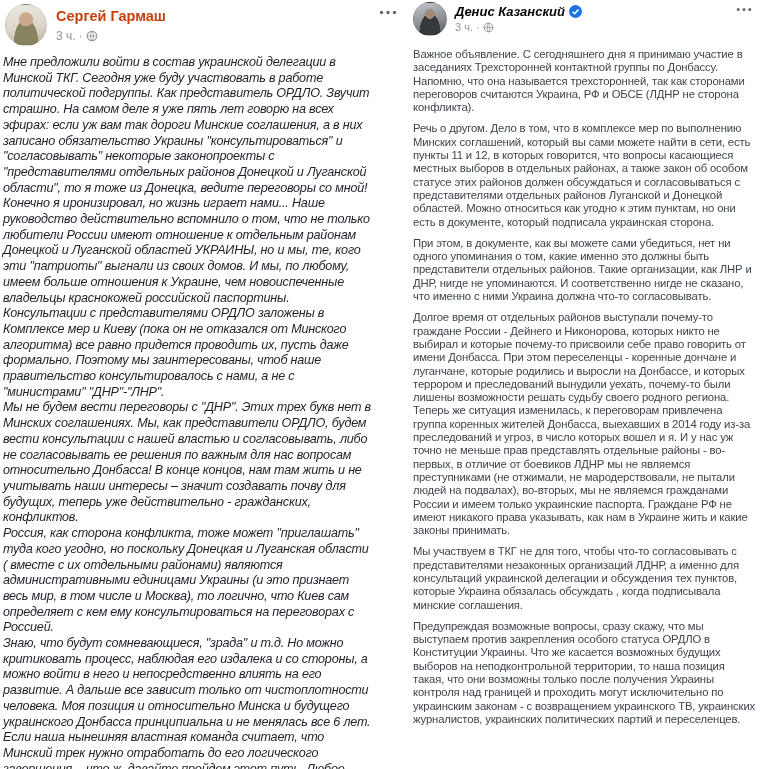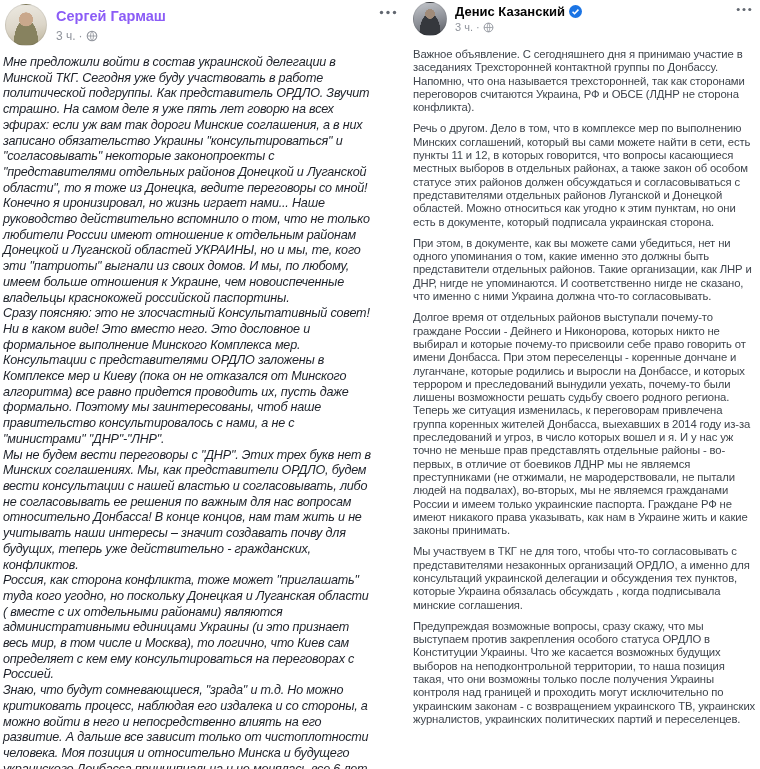--- a/index.html
+++ b/index.html
@@ -20,22 +20,22 @@
       radial-gradient(circle at 50% 36%, #c9a88c 0 21%, rgba(0,0,0,0) 22%),
       radial-gradient(ellipse at 50% 92%, #87825f 0 42%, rgba(0,0,0,0) 43%),
       linear-gradient(170deg,#ece9e1 0%,#dcd6c9 55%,#bdb49b 100%);}
   .avatar-right{left:8px;top:2px;width:34px;height:34px;
     background:
       radial-gradient(circle at 50% 34%, #a08b79 0 18%, rgba(0,0,0,0) 19%),
       radial-gradient(ellipse at 50% 95%, #35383d 0 46%, rgba(0,0,0,0) 47%),
       linear-gradient(165deg,#c3c6cb 0%,#8d9097 55%,#55585f 100%);}
 
   .author{font-weight:bold;text-decoration:none;display:inline-flex;align-items:center;gap:4px;cursor:pointer;}
-  .author-left{position:absolute;left:56px;top:8px;font-size:14.5px;color:#8b5cf6;}
-  .author-right{position:absolute;left:50px;top:4px;font-size:13px;color:#050505;}
+  .author-left{position:absolute;left:56px;top:8px;font-size:14.5px;color:#c2410c;}
+  .author-right{position:absolute;left:50px;top:4px;font-size:13px;color:#050505;font-style:italic;}
 
   .meta{position:absolute;display:flex;align-items:center;gap:3px;color:#90949c;}
   .meta-left{left:56px;top:29px;font-size:12px;}
   .meta-right{left:50px;top:21px;font-size:11px;}
   .meta a{color:#90949c;text-decoration:none;cursor:pointer;}
 
   .dots{position:absolute;cursor:pointer;padding:2px;line-height:0;}
   .dots-left{right:6px;top:8px;}
   .dots-right{right:6px;top:5px;}
 
@@ -74,21 +74,20 @@
               <circle cx="2.5" cy="2.5" r="1.7" fill="#616770"></circle>
               <circle cx="9" cy="2.5" r="1.7" fill="#616770"></circle>
               <circle cx="15.5" cy="2.5" r="1.7" fill="#616770"></circle>
             </svg>
         </span>
       </div>
     </div>
     <div class="body body-left">
       <div class="para">Мне предложили войти в состав украинской делегации в Минской ТКГ. Сегодня уже буду участвовать в работе политической подгруппы. Как представитель ОРДЛО. Звучит страшно. На самом деле я уже пять лет говорю на всех эфирах: если уж вам так дороги Минские соглашения, а в них записано обязательство Украины "консультироваться" и "согласовывать" некоторые законопроекты с "представителями отдельных районов Донецкой и Луганской области", то я тоже из Донецка, ведите переговоры со мной!</div>
       <div class="para">Конечно я иронизировал, но жизнь играет нами... Наше руководство действительно вспомнило о том, что не только любители России имеют отношение к отдельным районам Донецкой и Луганской областей УКРАИНЫ, но и мы, те, кого эти "патриоты" выгнали из своих домов. И мы, по любому, имеем больше отношения к Украине, чем новоиспеченные владельцы краснокожей российской паспортины.</div>
-      <div class="para">Сразу поясняю: это не злосчастный Консультативный совет! Ни в каком виде! Это вместо него. Это дословное и формальное выполнение Минского Комплекса мер.</div>
       <div class="para">Консультации с представителями ОРДЛО заложены в Комплексе мер и Киеву (пока он не отказался от Минского алгоритма) все равно придется проводить их, пусть даже формально. Поэтому мы заинтересованы, чтоб наше правительство консультировалось с нами, а не с "министрами" "ДНР"-"ЛНР".</div>
       <div class="para">Мы не будем вести переговоры с "ДНР". Этих трех букв нет в Минских соглашениях. Мы, как представители ОРДЛО, будем вести консультации с нашей властью и согласовывать, либо не согласовывать ее решения по важным для нас вопросам относительно Донбасса! В конце концов, нам там жить и не учитывать наши интересы – значит создавать почву для будущих, теперь уже действительно - гражданских, конфликтов.</div>
       <div class="para">Россия, как сторона конфликта, тоже может "приглашать" туда кого угодно, но поскольку Донецкая и Луганская области ( вместе с их отдельными районами) являются административными единицами Украины (и это признает весь мир, в том числе и Москва), то логично, что Киев сам определяет с кем ему консультироваться на переговорах с Россией.</div>
       <div class="para">Знаю, что будут сомневающиеся, "зрада" и т.д. Но можно критиковать процесс, наблюдая его издалека и со стороны, а можно войти в него и непосредственно влиять на его развитие. А дальше все зависит только от чистоплотности человека. Моя позиция и относительно Минска и будущего украинского Донбасса принципиальна и не менялась все 6 лет. Если наша нынешняя властная команда считает, что Минский трек нужно отработать до его логического завершения, - что ж, давайте пройдем этот путь. Любое реальное действие – это лучше, чем пятилетняя имитация действия. Потому что если никуда не идти, то никуда и не придешь... В конце концов, не закончив один процесс нельзя полностью сфокусироваться на другом...</div>
     </div>
   </article>
 
   <article class="post post-right">
     <div class="header">
       <div class="avatar avatar-right"></div>
@@ -119,19 +118,19 @@
               <circle cx="15.5" cy="2.5" r="1.7" fill="#616770"></circle>
             </svg>
         </span>
       </div>
     </div>
     <div class="body body-right">
       <p class="para">Важное объявление. С сегодняшнего дня я принимаю участие в заседаниях Трехсторонней контактной группы по Донбассу. Напомню, что она называется трехсторонней, так как сторонами переговоров считаются Украина, РФ и ОБСЕ (ЛДНР не сторона конфликта).</p>
       <p class="para">Речь о другом. Дело в том, что в комплексе мер по выполнению Минских соглашений, который вы сами можете найти в сети, есть пункты 11 и 12, в которых говорится, что вопросы касающиеся местных выборов в отдельных районах, а также закон об особом статусе этих районов должен обсуждаться и согласовываться с представителями отдельных районов Луганской и Донецкой областей. Можно относиться как угодно к этим пунктам, но они есть в документе, который подписала украинская сторона.</p>
       <p class="para">При этом, в документе, как вы можете сами убедиться, нет ни одного упоминания о том, какие именно это должны быть представители отдельных районов. Такие организации, как ЛНР и ДНР, нигде не упоминаются. И соответственно нигде не сказано, что именно с ними Украина должна что-то согласовывать.</p>
       <p class="para">Долгое время от отдельных районов выступали почему-то граждане России - Дейнего и Никонорова, которых никто не выбирал и которые почему-то присвоили себе право говорить от имени Донбасса. При этом переселенцы - коренные дончане и луганчане, которые родились и выросли на Донбассе, и которых террором и преследований вынудили уехать, почему-то были лишены возможности решать судьбу своего родного региона. Теперь же ситуация изменилась, к переговорам привлечена группа коренных жителей Донбасса, выехавших в 2014 году из-за преследований и угроз, в число которых вошел и я. И у нас уж точно не меньше прав представлять отдельные районы - во-первых, в отличие от боевиков ЛДНР мы не являемся преступниками (не отжимали, не мародерствовали, не пытали людей на подвалах), во-вторых, мы не являемся гражданами России и имеем только украинские паспорта. Граждане РФ не имеют никакого права указывать, как нам в Украине жить и какие законы принимать.</p>
-      <p class="para">Мы участвуем в ТКГ не для того, чтобы что-то согласовывать с представителями незаконных организаций ОРДЛО, а именно для консультаций украинской делегации и обсуждения тех пунктов, которые Украина обязалась обсуждать , когда подписывала минские соглашения.</p>
+      <p class="para">Мы участвуем в ТКГ не для того, чтобы что-то согласовывать с представителями незаконных организаций ЛДНР, а именно для консультаций украинской делегации и обсуждения тех пунктов, которые Украина обязалась обсуждать , когда подписывала минские соглашения.</p>
       <p class="para">Предупреждая возможные вопросы, сразу скажу, что мы выступаем против закрепления особого статуса ОРДЛО в Конституции Украины. Что же касается возможных будущих выборов на неподконтрольной территории, то наша позиция такая, что они возможны только после получения Украины контроля над границей и проходить могут исключительно по украинским законам - с возвращением украинского ТВ, украинских журналистов, украинских политических партий и переселенцев.</p>
 
     </div>
   </article>
 
 </div>
 
 </body></html>

